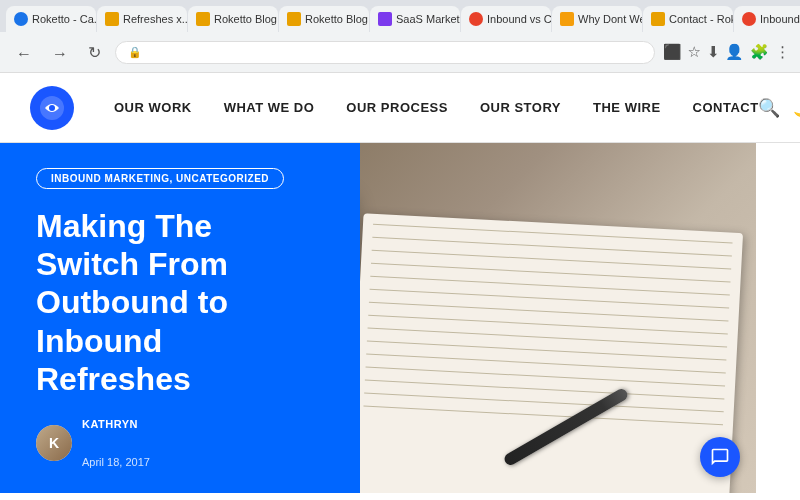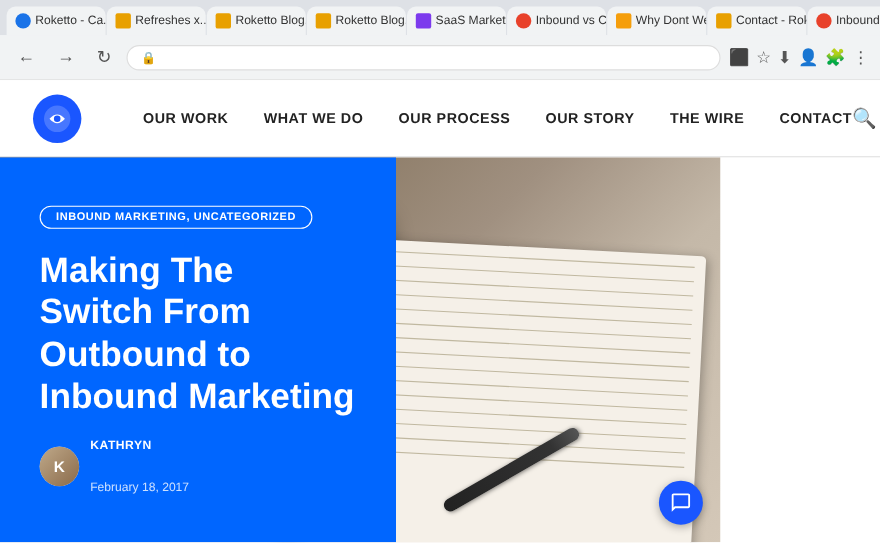--- a/index.html
+++ b/index.html
@@ -27,27 +27,27 @@
     .nav-actions { display: flex; gap: 6px; align-items: center; }
     .nav-action-btn { background: none; border: none; cursor: pointer; color: #555; font-size: 15px; }
 
     
     .website { width: 800px; background: #fff; }
 
     
     .site-header { display: flex; align-items: center; padding: 0 30px; height: 70px; border-bottom: 1px solid #e0e0e0; background: #fff; }
     .logo { width: 44px; height: 44px; background: #1a56ff; border-radius: 50%; display: flex; align-items: center; justify-content: center; flex-shrink: 0; }
     .logo svg { width: 26px; height: 26px; fill: #fff; }
-    .main-nav { display: flex; align-items: center; gap: 32px; margin-left: 56px; flex: 1; }
+    .main-nav { display: flex; align-items: center; gap: 32px; margin-left: 40px; flex: 1; }
     .main-nav a { text-decoration: none; color: #222; font-size: 13px; font-weight: 600; letter-spacing: 0.5px; text-transform: uppercase; white-space: nowrap; }
     .nav-icons { display: flex; gap: 12px; align-items: center; }
     .nav-icon-btn { background: none; border: none; cursor: pointer; font-size: 18px; color: #333; }
 
     
-    .hero { position: relative; width: 655px; height: 350px; overflow: hidden; padding-left: 33px; }
+    .hero { position: relative; width: 756px; height: 350px; overflow: hidden; padding-left: 33px; }
     
     .hero-desk { position: absolute; top: 0; left: 0; width: 100%; height: 100%; background: linear-gradient(135deg, #6b5a45 0%, #8b7a65 30%, #a09080 50%, #c4b8a8 70%, #d4c8b8 100%); }
     .hero-tablet { position: absolute; top: 60px; left: 30px; width: 330px; height: 240px; background: #e8e8e8; border-radius: 16px; border: 8px solid #333; transform: rotate(-5deg); box-shadow: 4px 4px 20px rgba(0,0,0,0.4); }
     .hero-tablet-screen { width: 100%; height: 100%; background: #1a1a1a; border-radius: 8px; }
     .hero-notepad { position: absolute; top: 80px; right: 20px; width: 380px; height: 280px; background: #f5f0e8; border-radius: 4px; transform: rotate(3deg); box-shadow: 2px 2px 10px rgba(0,0,0,0.3); }
     .notepad-lines { padding: 10px; }
     .notepad-line { height: 1px; background: #c0b8a0; margin-bottom: 12px; }
     
     .hero-pen { position: absolute; bottom: 60px; right: 120px; width: 140px; height: 12px; background: linear-gradient(90deg, #222 0%, #333 80%, #555 100%); border-radius: 6px; transform: rotate(-30deg); box-shadow: 1px 1px 4px rgba(0,0,0,0.5); }
 
@@ -184,28 +184,28 @@
         <div class="notepad-line"></div>
         <div class="notepad-line"></div>
         <div class="notepad-line"></div>
         <div class="notepad-line"></div>
       </div>
     </div>
     <div class="hero-pen"></div>
 
     <div class="hero-overlay">
       <div class="hero-tag">INBOUND MARKETING, UNCATEGORIZED</div>
-      <h1 class="hero-title">Making The Switch From Outbound to Inbound Marketing</h1>
+      <h1 class="hero-title">Making The Switch From Outbound to Inbound Refreshes</h1>
       <div class="hero-author">
         <div class="author-avatar">
           <div class="author-avatar-inner">K</div>
         </div>
         <div class="author-info">
           <span class="author-name">KATHRYN</span>
-          <span class="author-date">February 18, 2017</span>
+          <span class="author-date">April 18, 2017</span>
         </div>
       </div>
     </div>
 
     <div class="chat-widget">
       <svg viewBox="0 0 24 24">
         <path d="M20 2H4c-1.1 0-2 .9-2 2v18l4-4h14c1.1 0 2-.9 2-2V4c0-1.1-.9-2-2-2zm0 14H5.2L4 17.2V4h16v12z"></path>
       </svg>
     </div>
   </div>

